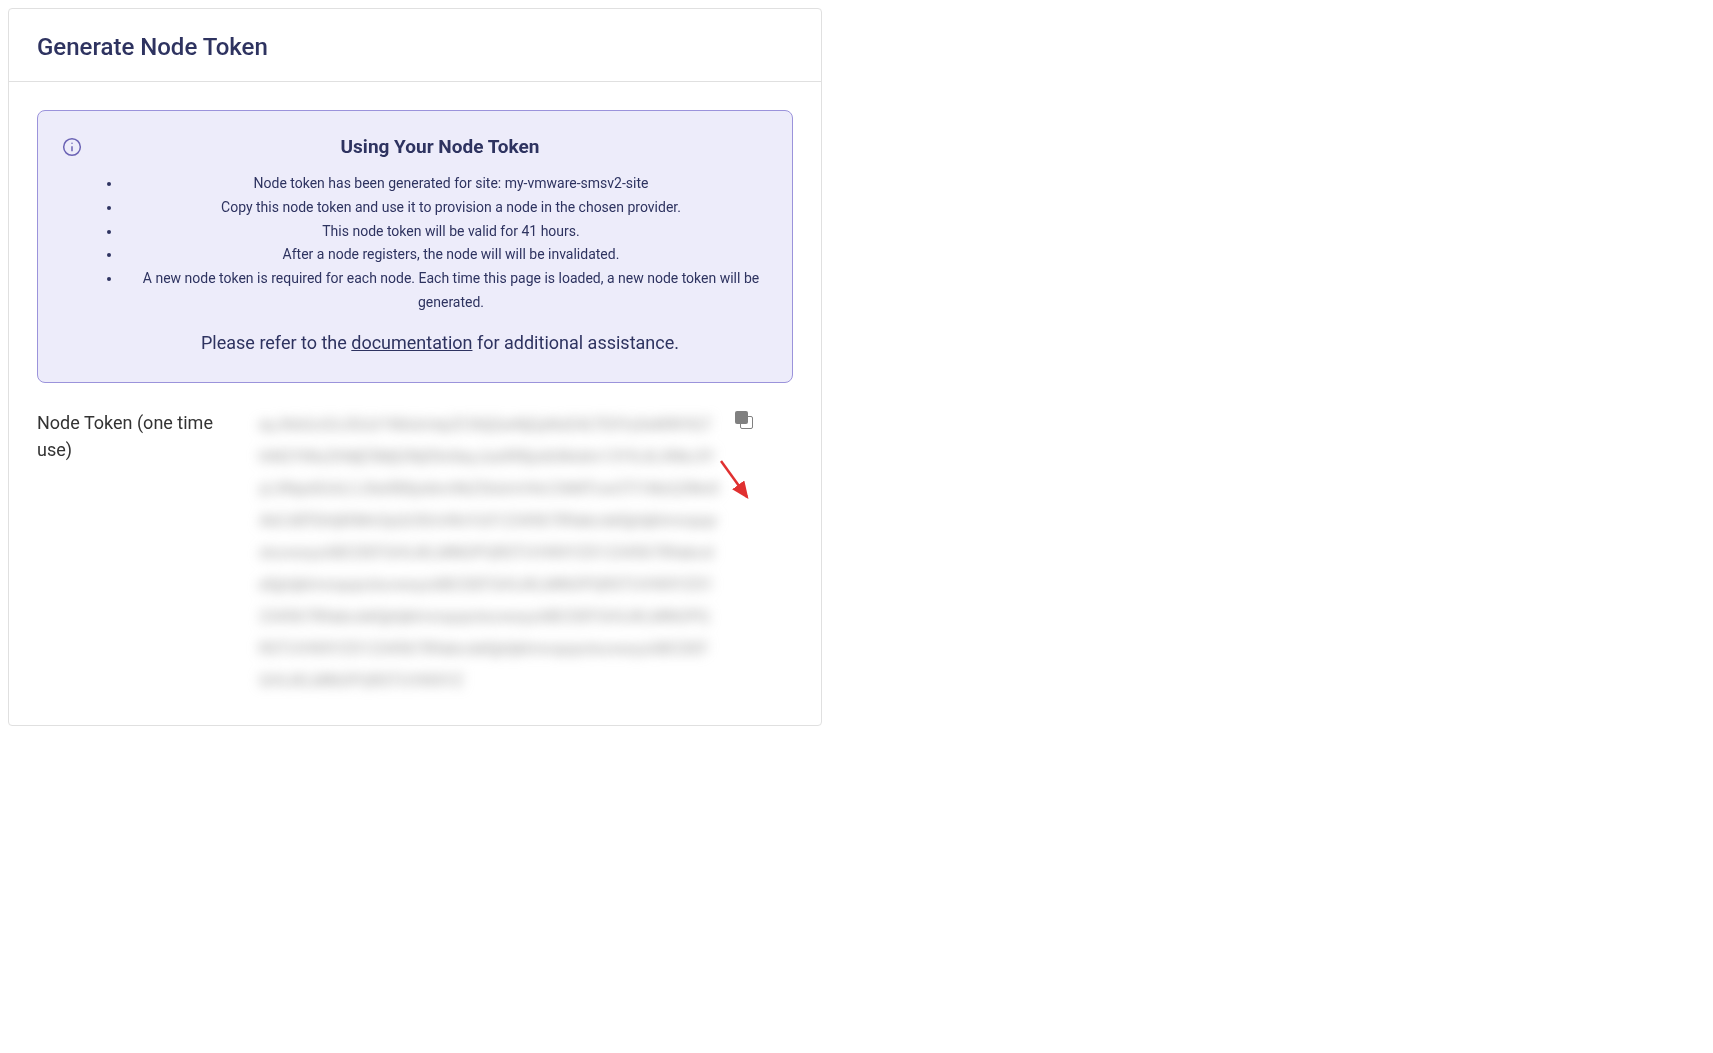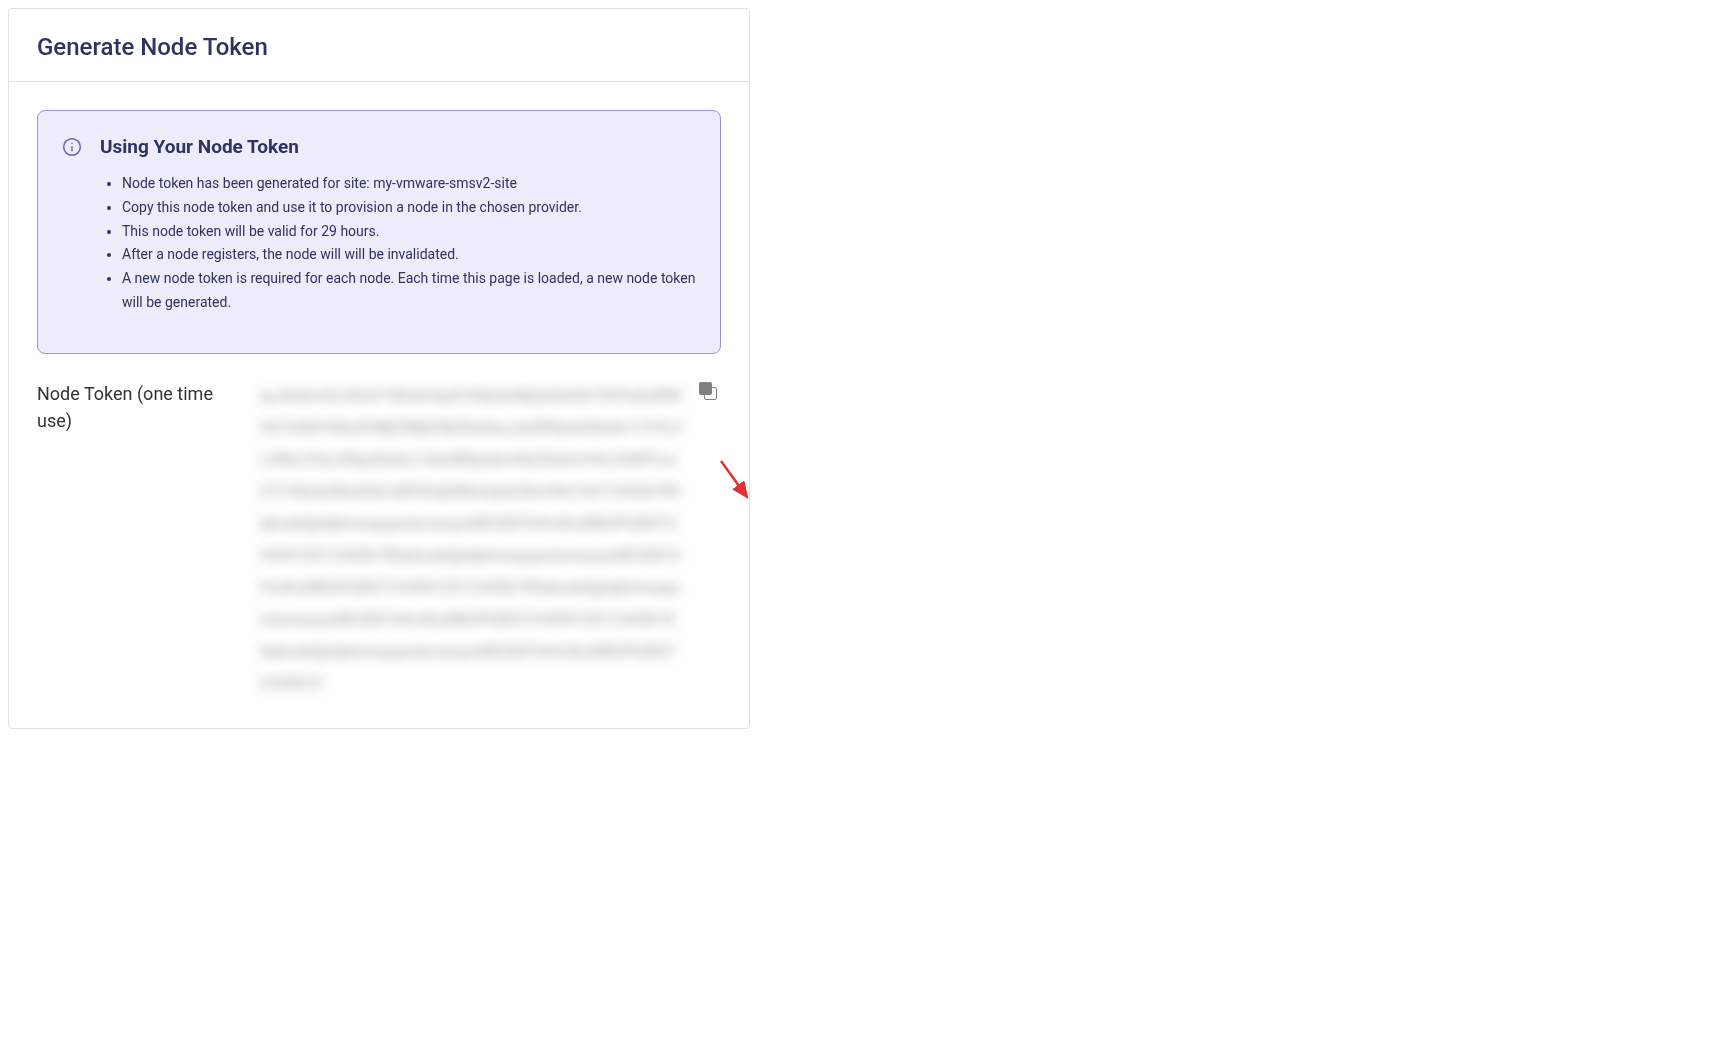--- a/index.html
+++ b/index.html
@@ -6,21 +6,21 @@
       box-sizing: border-box;
       margin: 0;
       padding: 0;
     }
     body {
       font-family: -apple-system, BlinkMacSystemFont, "Segoe UI", Roboto, Helvetica, Arial, sans-serif;
       background: #ffffff;
       padding: 0;
     }
     .panel {
-      width: 742px;
+      width: 814px;
       border: 1px solid #e0e0e0;
       border-radius: 4px;
       margin: 8px;
       background: #fff;
     }
     .panel-header {
       padding: 24px 28px 20px 28px;
       border-bottom: 1px solid #e0e0e0;
     }
     .panel-title {
@@ -32,20 +32,21 @@
       padding: 28px;
     }
     .info-box {
       background: #edecfa;
       border: 1px solid #9b93db;
       border-radius: 8px;
       padding: 24px 12px 24px 24px;
       display: flex;
       align-items: flex-start;
       gap: 18px;
+      text-align: center;
     }
     .info-icon {
       flex: 0 0 auto;
       width: 20px;
       height: 20px;
       margin-top: 2px;
       color: #6b63b5;
     }
     .info-content {
       flex: 1;
@@ -147,24 +148,27 @@
           <circle cx="12" cy="12" r="10"></circle>
           <line x1="12" y1="11" x2="12" y2="17"></line>
           <circle cx="12" cy="7.5" r="0.9" fill="currentColor" stroke="none"></circle>
         </svg>
       </span>
       <div class="info-content">
         <div class="info-title">Using Your Node Token</div>
         <ul class="info-list">
           <li>Node token has been generated for site: my-vmware-smsv2-site</li>
           <li>Copy this node token and use it to provision a node in the chosen provider.</li>
-          <li>This node token will be valid for 29 hours.</li>
+          <li>This node token will be valid for 41 hours.</li>
           <li>After a node registers, the node will will be invalidated.</li>
           <li>A new node token is required for each node. Each time this page is loaded, a new node token will be generated.</li>
         </ul>
+        <div class="info-footer">
+          <span>Please refer to the </span><a class="doc-link">documentation</a><span> for additional assistance.</span>
+        </div>
       </div>
     </div>
 
     <div class="token-row">
       <div class="token-label">Node Token (one time use)</div>
       <div class="token-value">eyJhbGciOiJSUzI1NiIsImtpZCI6IjQwNjQyNzE4LTE0Yy0xMWVlLThiN2YtNzZhNjE5MjI2NjI5In0eyJzaXRlIjoibXktdm13YXJlLXNtc3YyLXNpdGUiLCJ0eXBlIjoibm9kZSIsImV4cCI6MTcwOTI1MzQ3Nn0AbCdEfGhIjKlMnOpQrStUvWxYz0123456789abcdefghijklmnopqrstuvwxyzABCDEFGHIJKLMNOPQRSTUVWXYZ0123456789abcdefghijklmnopqrstuvwxyzABCDEFGHIJKLMNOPQRSTUVWXYZ0123456789abcdefghijklmnopqrstuvwxyzABCDEFGHIJKLMNOPQRSTUVWXYZ0123456789abcdefghijklmnopqrstuvwxyzABCDEFGHIJKLMNOPQRSTUVWXYZ</div>
       <div class="copy-btn">
         <span>
           <span class="copy-icon-back"></span>
           <span class="copy-icon-front"></span>

